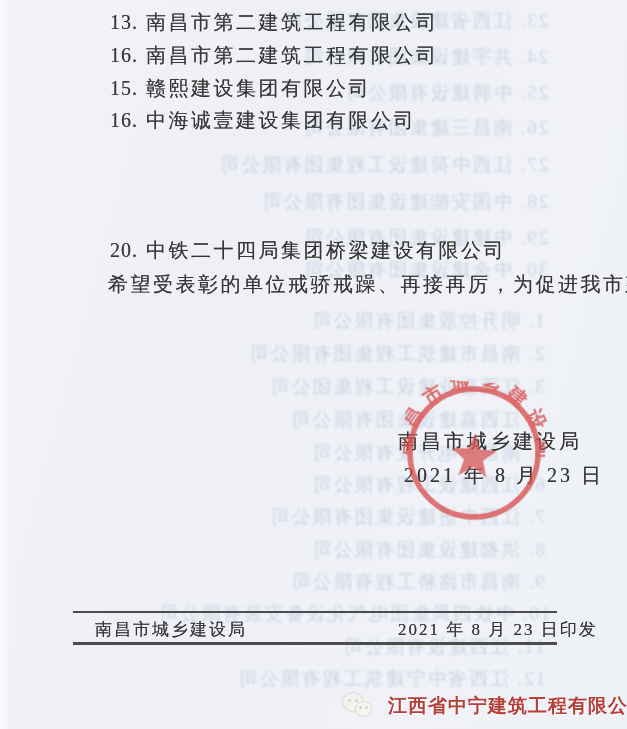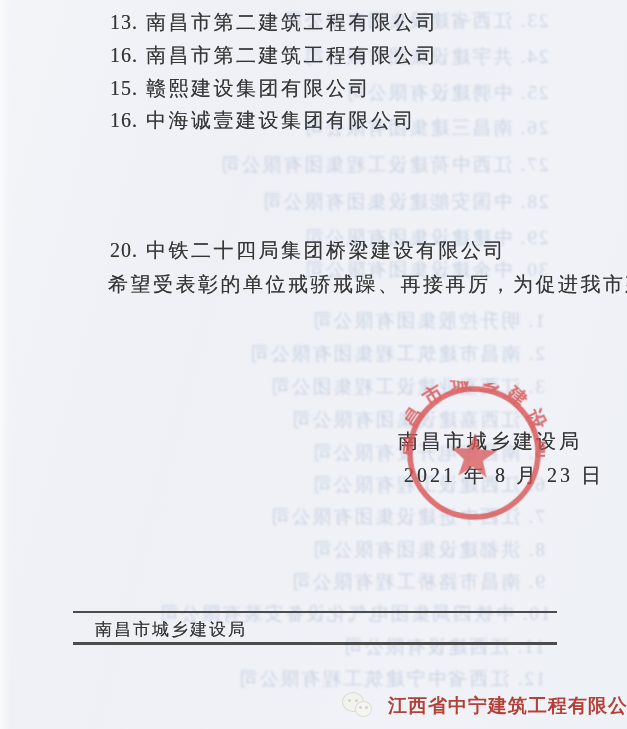--- a/index.html
+++ b/index.html
@@ -87,20 +87,21 @@
     <polygon points="0,-24 -5.9,-8.1 -22.8,-7.4 -9.5,3.1 -14.1,19.4 0,10 14.1,19.4 9.5,3.1 22.8,-7.4 5.9,-8.1" fill="#d85555" opacity="0.88" transform="translate(0,4)"></polygon>
     <path id="seal-arc" d="M -50,40 A 64 64 0 1 1 50,40" fill="none"></path>
     <text font-size="20" fill="#d85050" letter-spacing="7" opacity="0.95" style="font-family:'Liberation Serif',serif;font-weight:bold">
       <textPath href="#seal-arc" startOffset="50%" text-anchor="middle">南昌市城乡建设局</textPath>
     </text>
   </svg>
 
   <div class="footer-rule" style="top:611px;height:2px"></div>
   <div class="footer-rule" style="top:642px;height:2.5px"></div>
   <div class="footer-text" style="left:95px;top:618px">南昌市城乡建设局</div>
+  <div class="footer-text" style="left:398px;top:618px">2021 年 8 月 23 日印发</div>
 
   <div class="watermark">
     <div class="wm-logo">
       <div class="wm-bubble wm-b1">
         <div class="wm-eye" style="left:5px;top:6px"></div>
         <div class="wm-eye" style="left:12px;top:6px"></div>
       </div>
       <div class="wm-bubble wm-b2">
         <div class="wm-eye" style="left:3px;top:4px"></div>
         <div class="wm-eye" style="left:9px;top:4px"></div>

